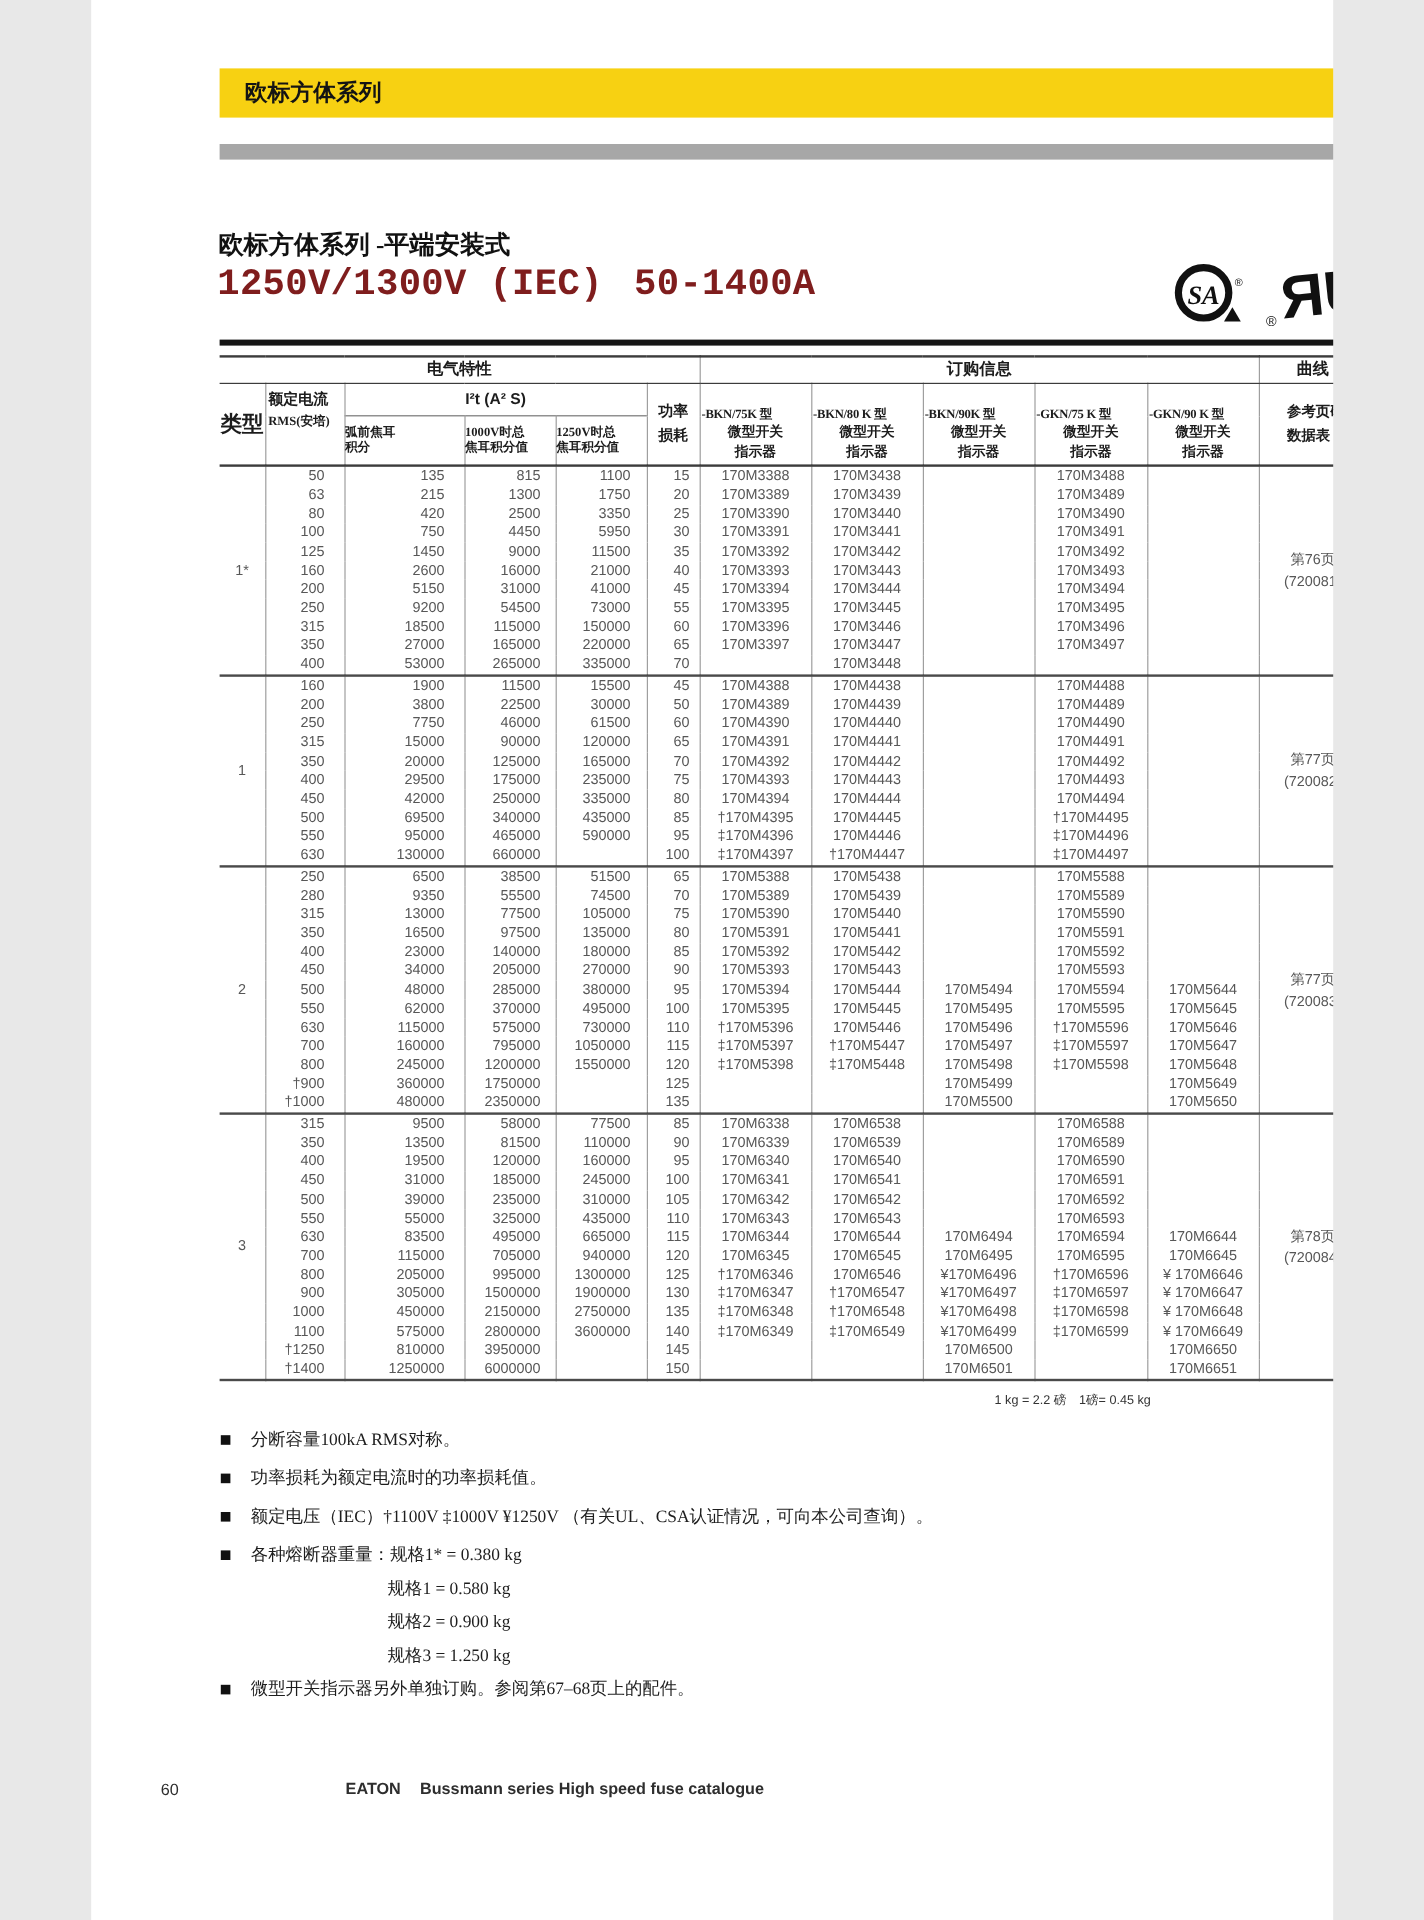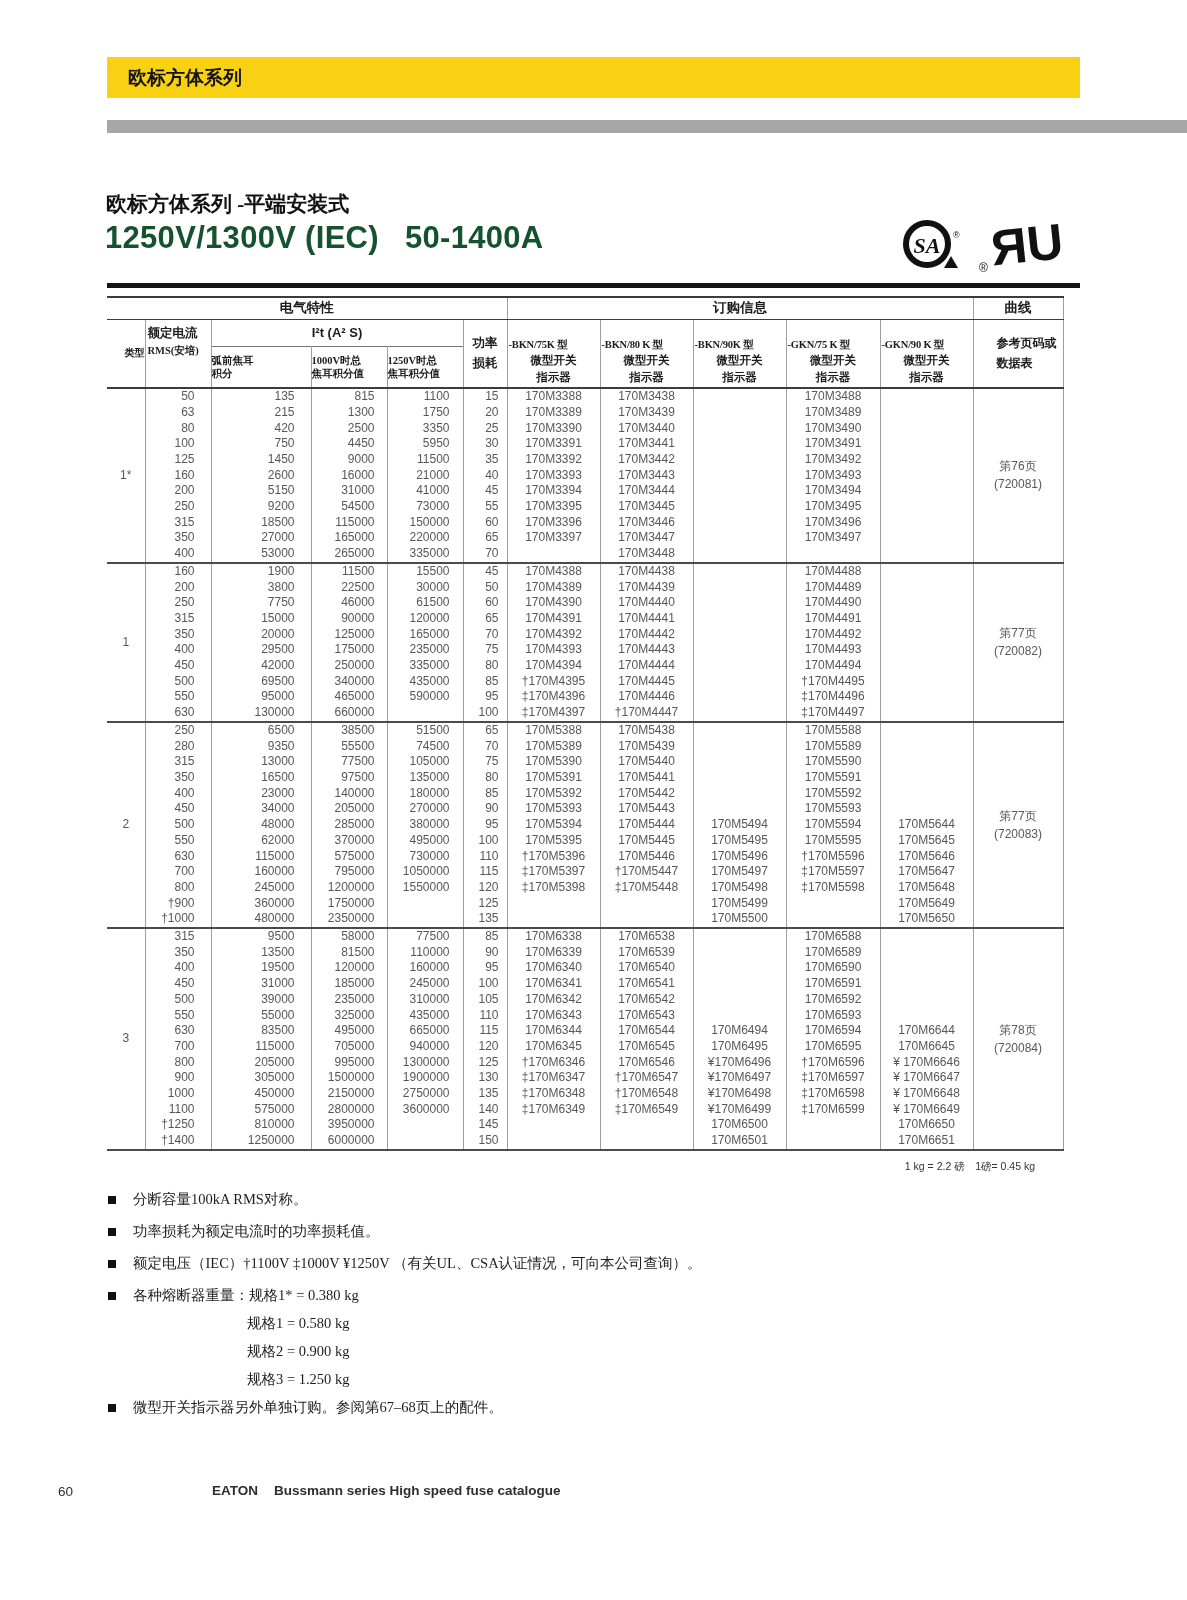--- a/index.html
+++ b/index.html
@@ -4,42 +4,42 @@
 <style>
   :root{
     --yellow:#F7D112;
     --graybar:#A7A7A7;
     --line-dark:#3c3c3c;
     --line-col:#9f9f9f;
     --data-gray:#575757;
   }
   *{margin:0;padding:0;box-sizing:border-box;}
   body{background:#e8e8e8;font-family:"Liberation Sans",sans-serif;}
-  .page{position:relative;width:1187px;height:1600px;background:#ffffff;margin:0 auto;overflow:hidden;}
+  .page{position:relative;width:1035px;height:1600px;background:#ffffff;margin:0 auto;overflow:hidden;}
 
   .banner{position:absolute;left:107px;top:57px;width:973px;height:41px;background:var(--yellow);
     color:#141414;font-weight:bold;font-size:19px;line-height:41px;padding-left:21px;}
   .graybar{position:absolute;left:107px;top:120px;width:1080px;height:13px;background:var(--graybar);}
 
   .subtitle{position:absolute;left:106px;top:190px;font-family:"Liberation Serif",serif;
     font-weight:bold;font-size:21px;color:#111;}
-  .bigtitle{position:absolute;left:105px;top:220px;font-size:31px;font-weight:900;color:#14532d;
-    font-family:Liberation Sans, sans-serif;letter-spacing:0.3px;}
+  .bigtitle{position:absolute;left:105px;top:220px;font-size:31px;font-weight:900;color:#7f1d1d;
+    font-family:Liberation Mono, monospace;letter-spacing:0.3px;}
   .bigtitle .gap{display:inline-block;width:26px;}
   .logos{position:absolute;left:895px;top:214px;width:180px;height:62px;}
   .blackrule{position:absolute;left:107px;top:283px;width:973px;height:5px;background:#151515;}
 
   .tablewrap{position:absolute;left:107px;top:296px;width:958px;}
   table{border-collapse:collapse;table-layout:fixed;width:956px;
     border-top:2px solid var(--line-dark);border-bottom:2px solid #4a4a4a;}
   th,td{border-right:1px solid var(--line-col);white-space:nowrap;}
   thead{border-bottom:2px solid var(--line-dark);}
   thead th{font-family:"Liberation Serif",serif;color:#1c1c1c;font-weight:bold;}
   tr.sections th{border-bottom:1px solid var(--line-dark);font-size:13.5px;height:22px;text-align:center;}
-  .h-type{font-size:10px;vertical-align:middle;text-align:right;margin-top:14px;}
+  .h-type{font-size:18px;vertical-align:middle;text-align:center;margin-top:14px;}
   .h-cur{vertical-align:top;text-align:left;padding:5px 0 0 2px;}
   .h-cur .hl1{font-size:12.5px;}
   .h-cur .hl2{font-size:10.5px;font-weight:bold;margin-top:2px;}
   .h-i2t{height:24px;font-size:13px;text-align:center;vertical-align:middle;font-family:"Liberation Sans",sans-serif;}
   .srow th{height:36px;font-size:10.5px;line-height:1.25;text-align:left;vertical-align:middle;
     border-top:1px solid #777;}
   .h-pow{font-size:12.5px;text-align:center;vertical-align:middle;line-height:1.6;}
   .h-cat{vertical-align:middle;text-align:center;padding-top:18px;}
   .h-cat .model{font-size:10.5px;text-align:left;padding-left:1px;letter-spacing:-0.2px;}
   .h-cat .cjk{font-size:11.5px;line-height:1.55;}

